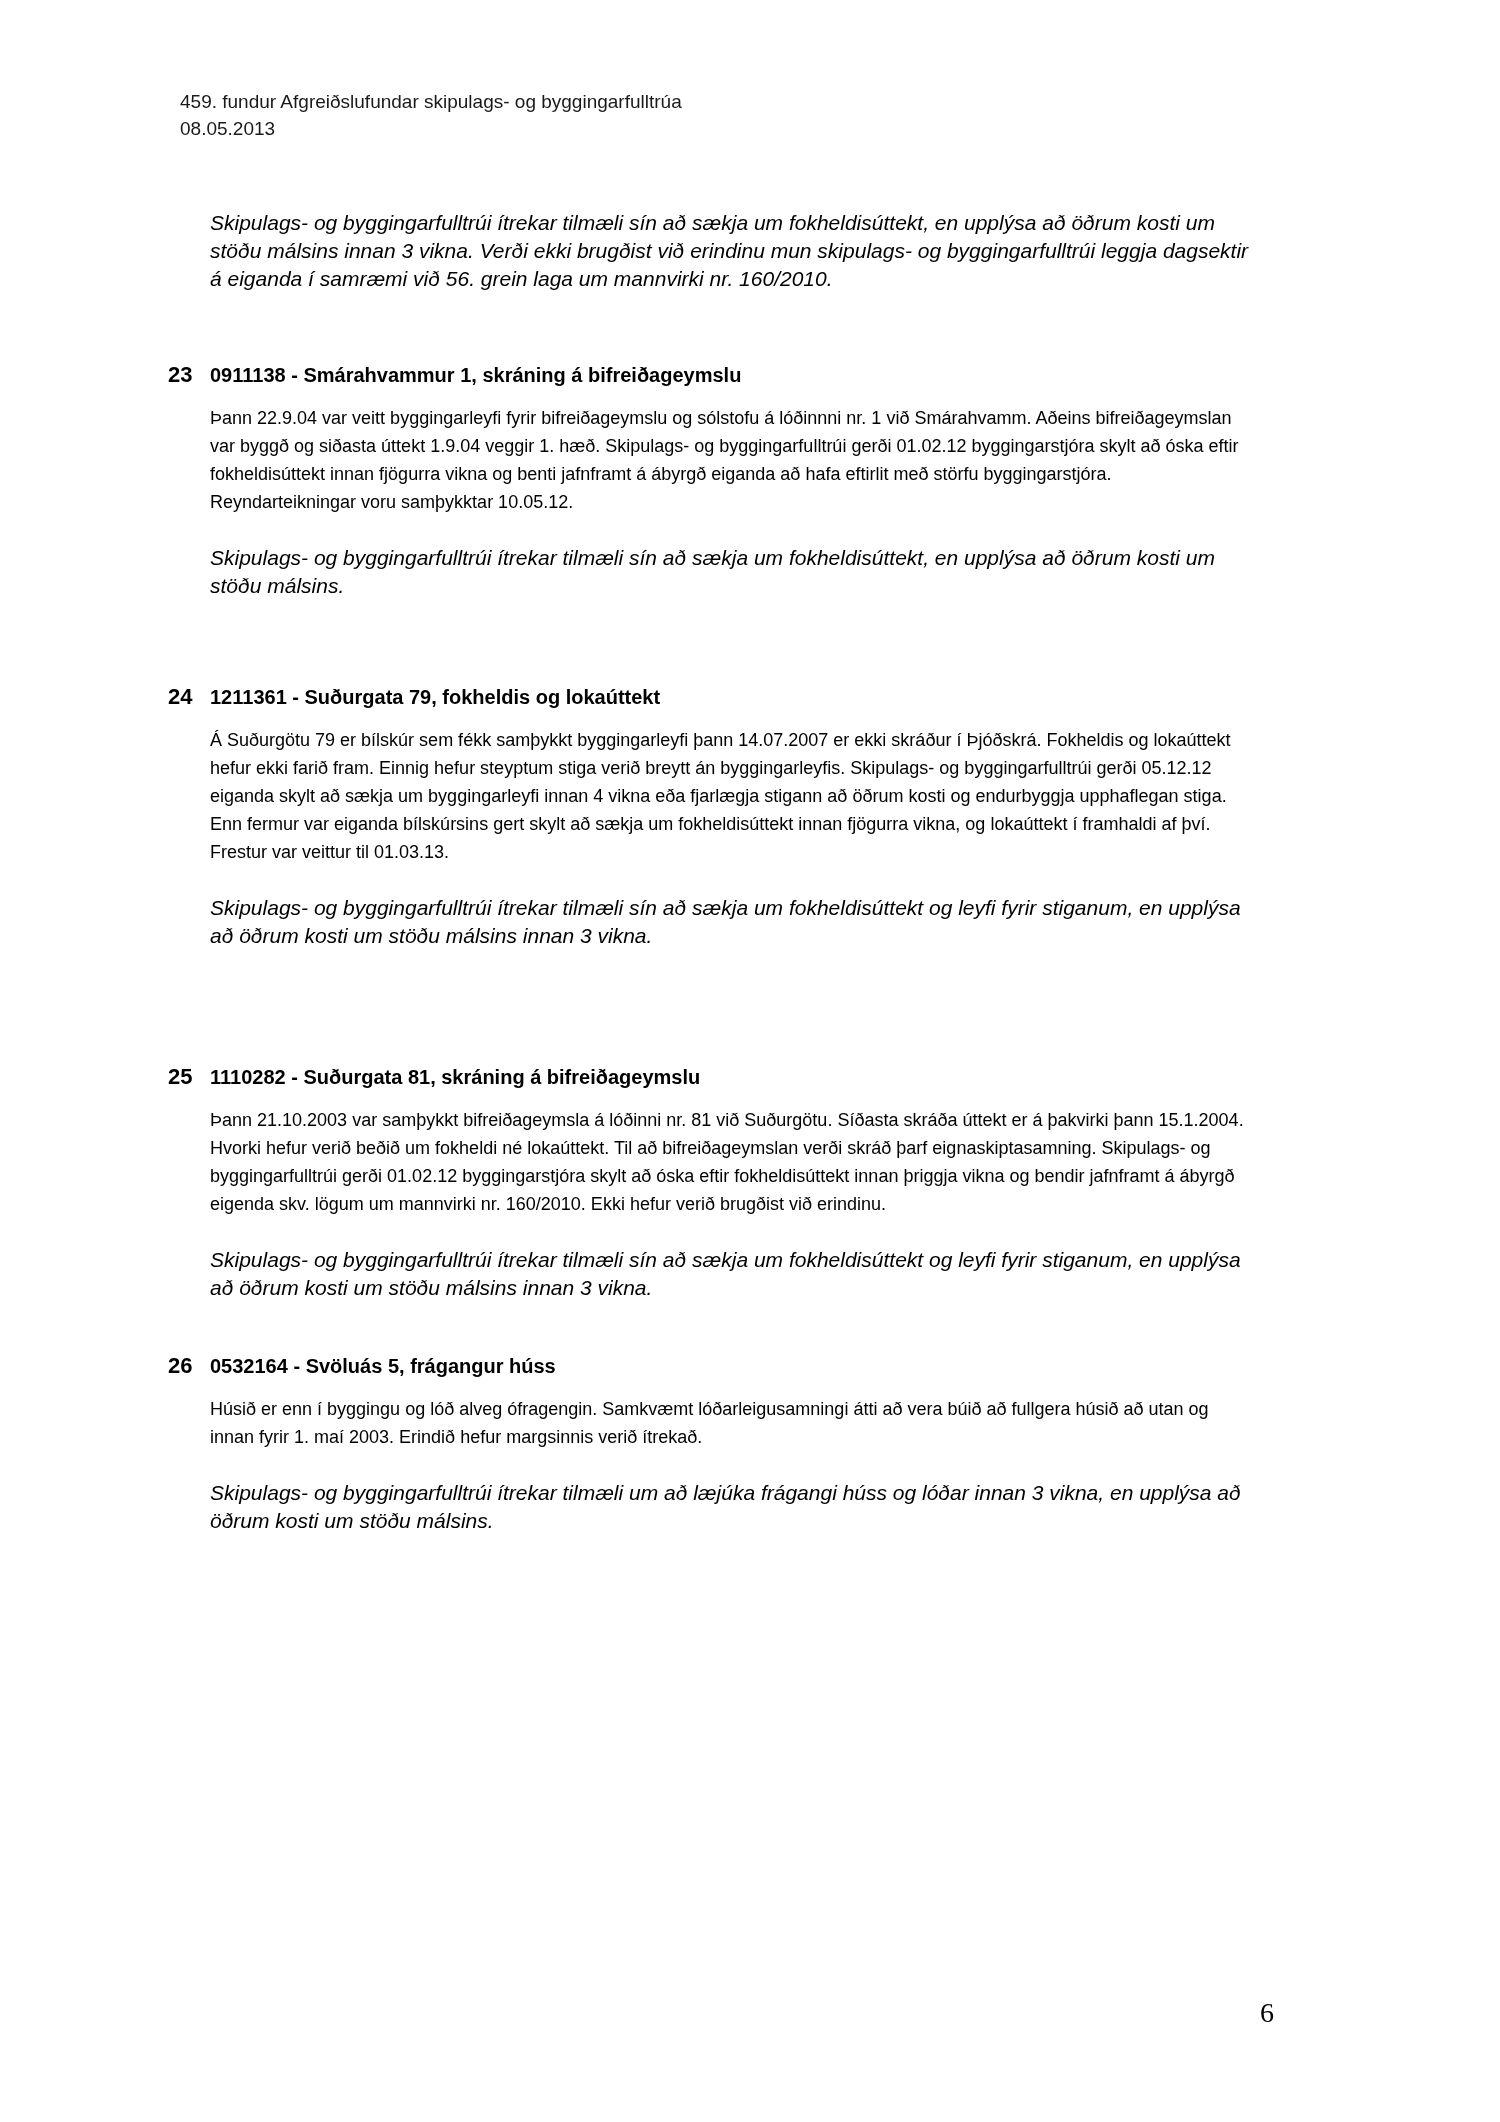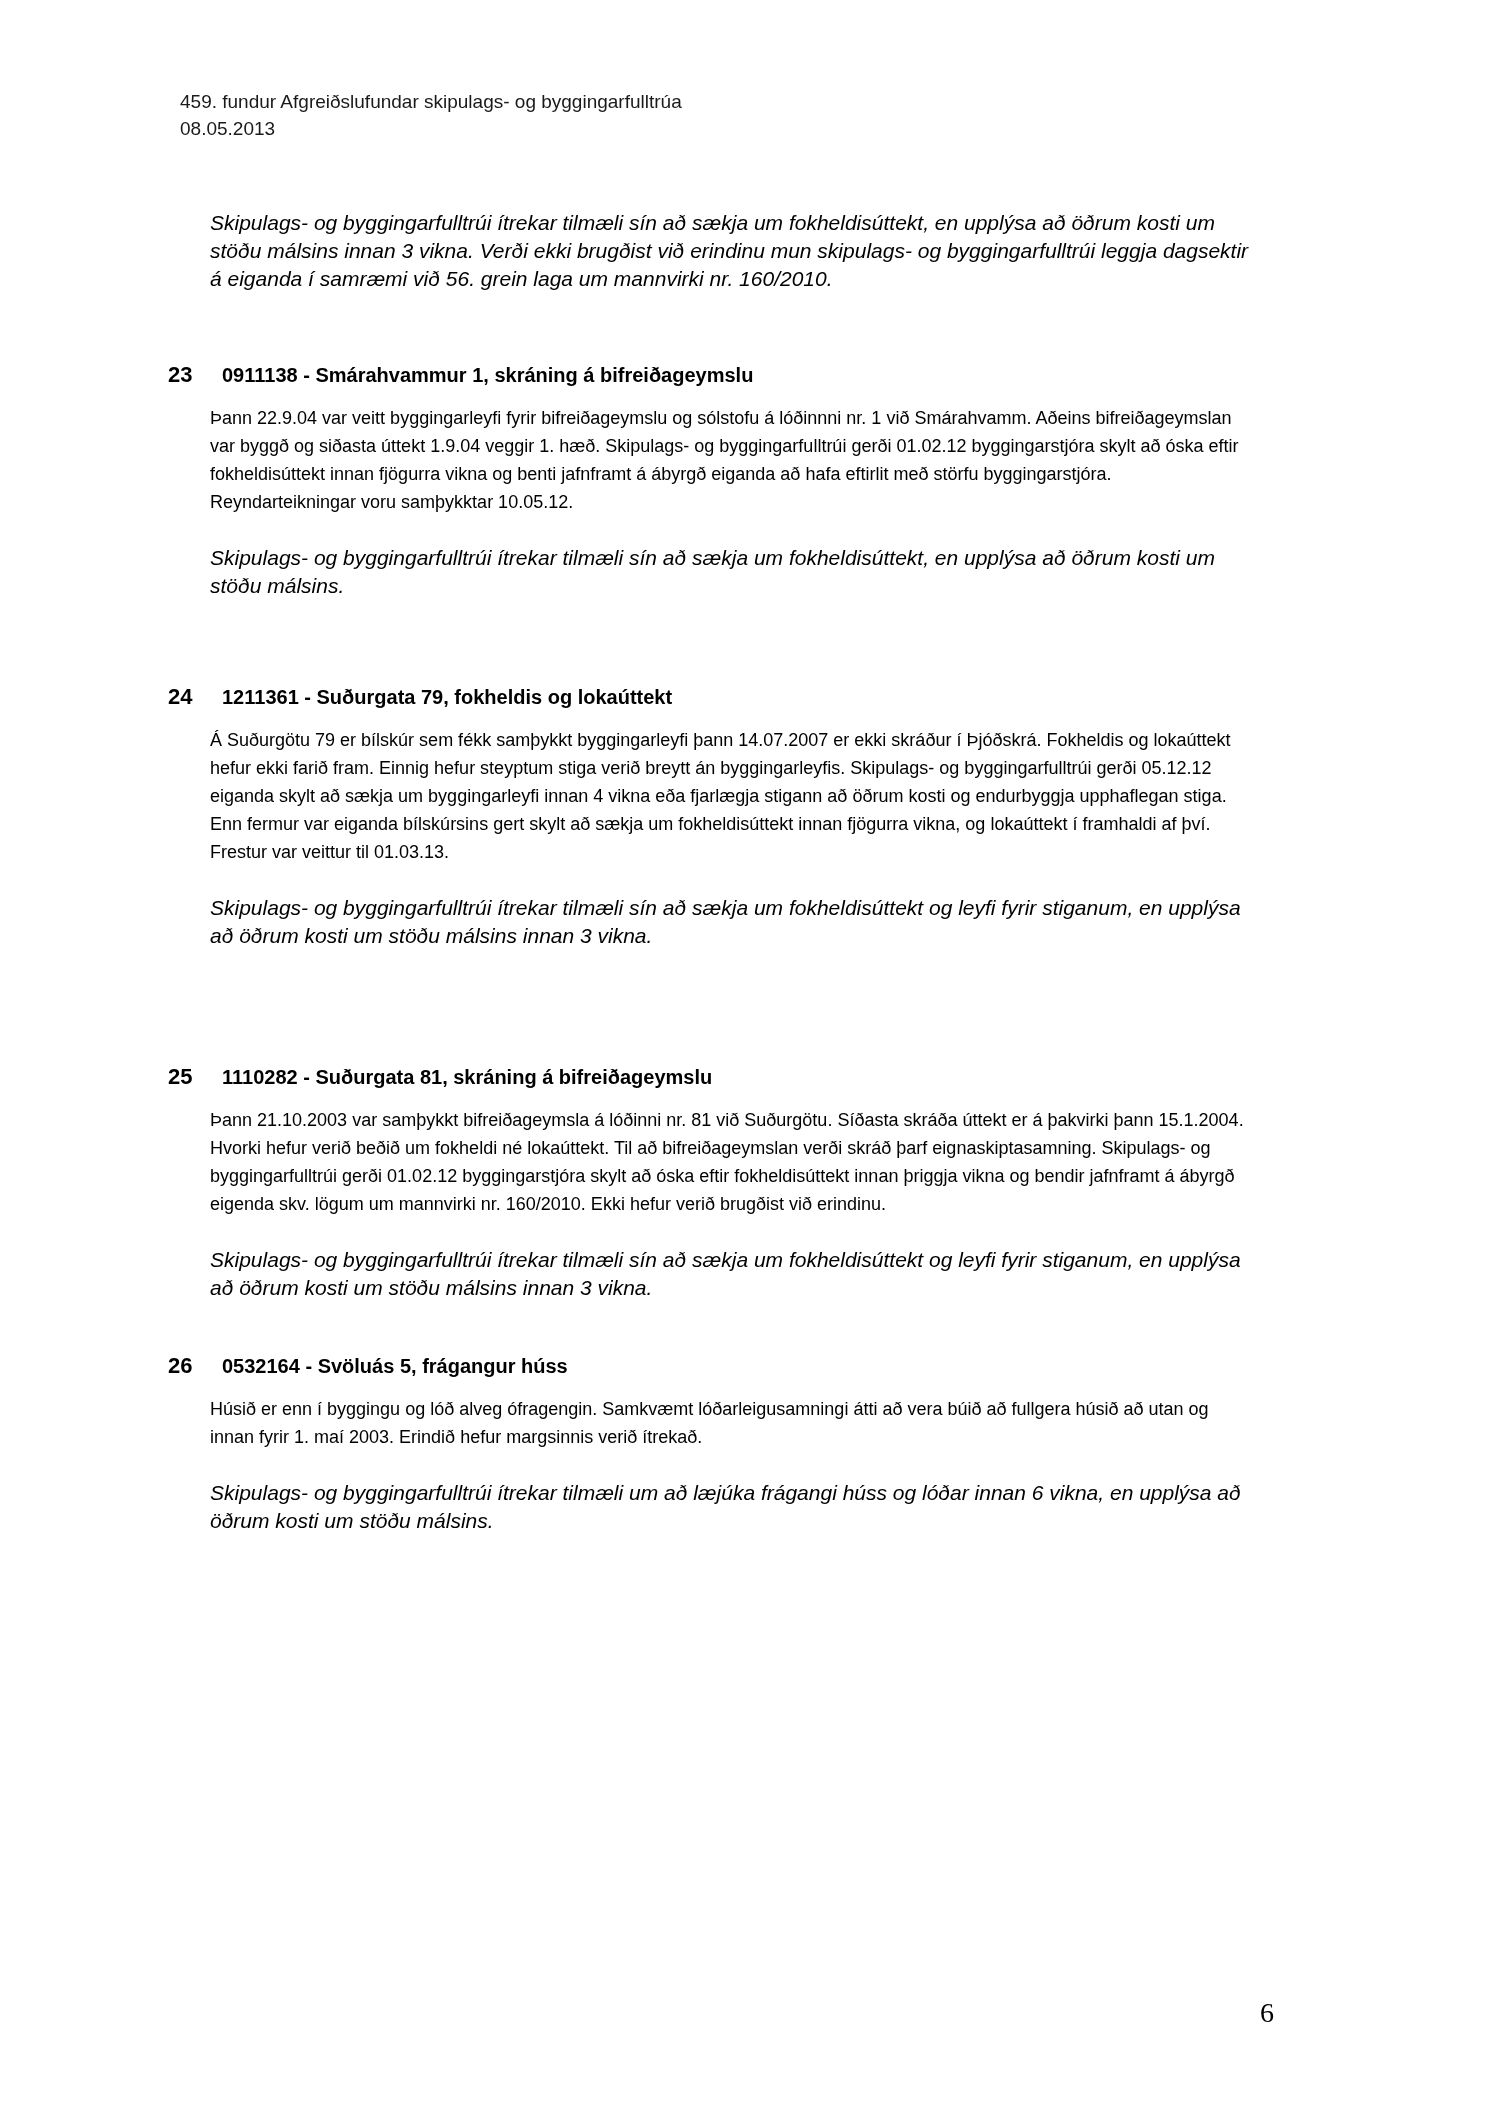--- a/index.html
+++ b/index.html
@@ -34,21 +34,20 @@
   .agenda-item {
     left: 168px;
     width: 1132px;
   }
   .item-head {
     display: flex;
     align-items: center;
     font-weight: bold;
     font-size: 22px;
     line-height: 28px;
-    gap: 12px;
   }
   .item-number {
     width: 42px;
     flex: 0 0 42px;
   }
   .item-title {
     flex: 1;
     margin: 0;
     font-size: 20px;
     line-height: 28px;
@@ -117,16 +116,16 @@
   <p class="item-body">Þann 21.10.2003 var samþykkt bifreiðageymsla á lóðinni nr. 81 við Suðurgötu. Síðasta skráða úttekt er á þakvirki þann 15.1.2004. Hvorki hefur verið beðið um fokheldi né lokaúttekt. Til að bifreiðageymslan verði skráð þarf eignaskiptasamning. Skipulags- og byggingarfulltrúi gerði 01.02.12 byggingarstjóra skylt að óska eftir fokheldisúttekt innan þriggja vikna og bendir jafnframt á ábyrgð eigenda skv. lögum um mannvirki nr. 160/2010. Ekki hefur verið brugðist við erindinu.</p>
   <p class="item-resolution">Skipulags- og byggingarfulltrúi ítrekar tilmæli sín að sækja um fokheldisúttekt og leyfi fyrir stiganum, en upplýsa að öðrum kosti um stöðu málsins innan 3 vikna.</p>
 </section>
 
 <section class="abs agenda-item" id="item-26">
   <div class="item-head">
     <span class="item-number">26</span>
     <h2 class="item-title">0532164 - Svöluás 5, frágangur húss</h2>
   </div>
   <p class="item-body">Húsið er enn í byggingu og lóð alveg ófragengin. Samkvæmt lóðarleigusamningi átti að vera búið að fullgera húsið að utan og innan fyrir 1. maí 2003. Erindið hefur margsinnis verið ítrekað.</p>
-  <p class="item-resolution">Skipulags- og byggingarfulltrúi ítrekar tilmæli um að læjúka frágangi húss og lóðar innan 6 vikna, en upplýsa að öðrum kosti um stöðu málsins.</p>
+  <p class="item-resolution">Skipulags- og byggingarfulltrúi ítrekar tilmæli um að læjúka frágangi húss og lóðar innan 3 vikna, en upplýsa að öðrum kosti um stöðu málsins.</p>
 </section>
 
 <div class="abs page-number">6</div>
 
 </body></html>

